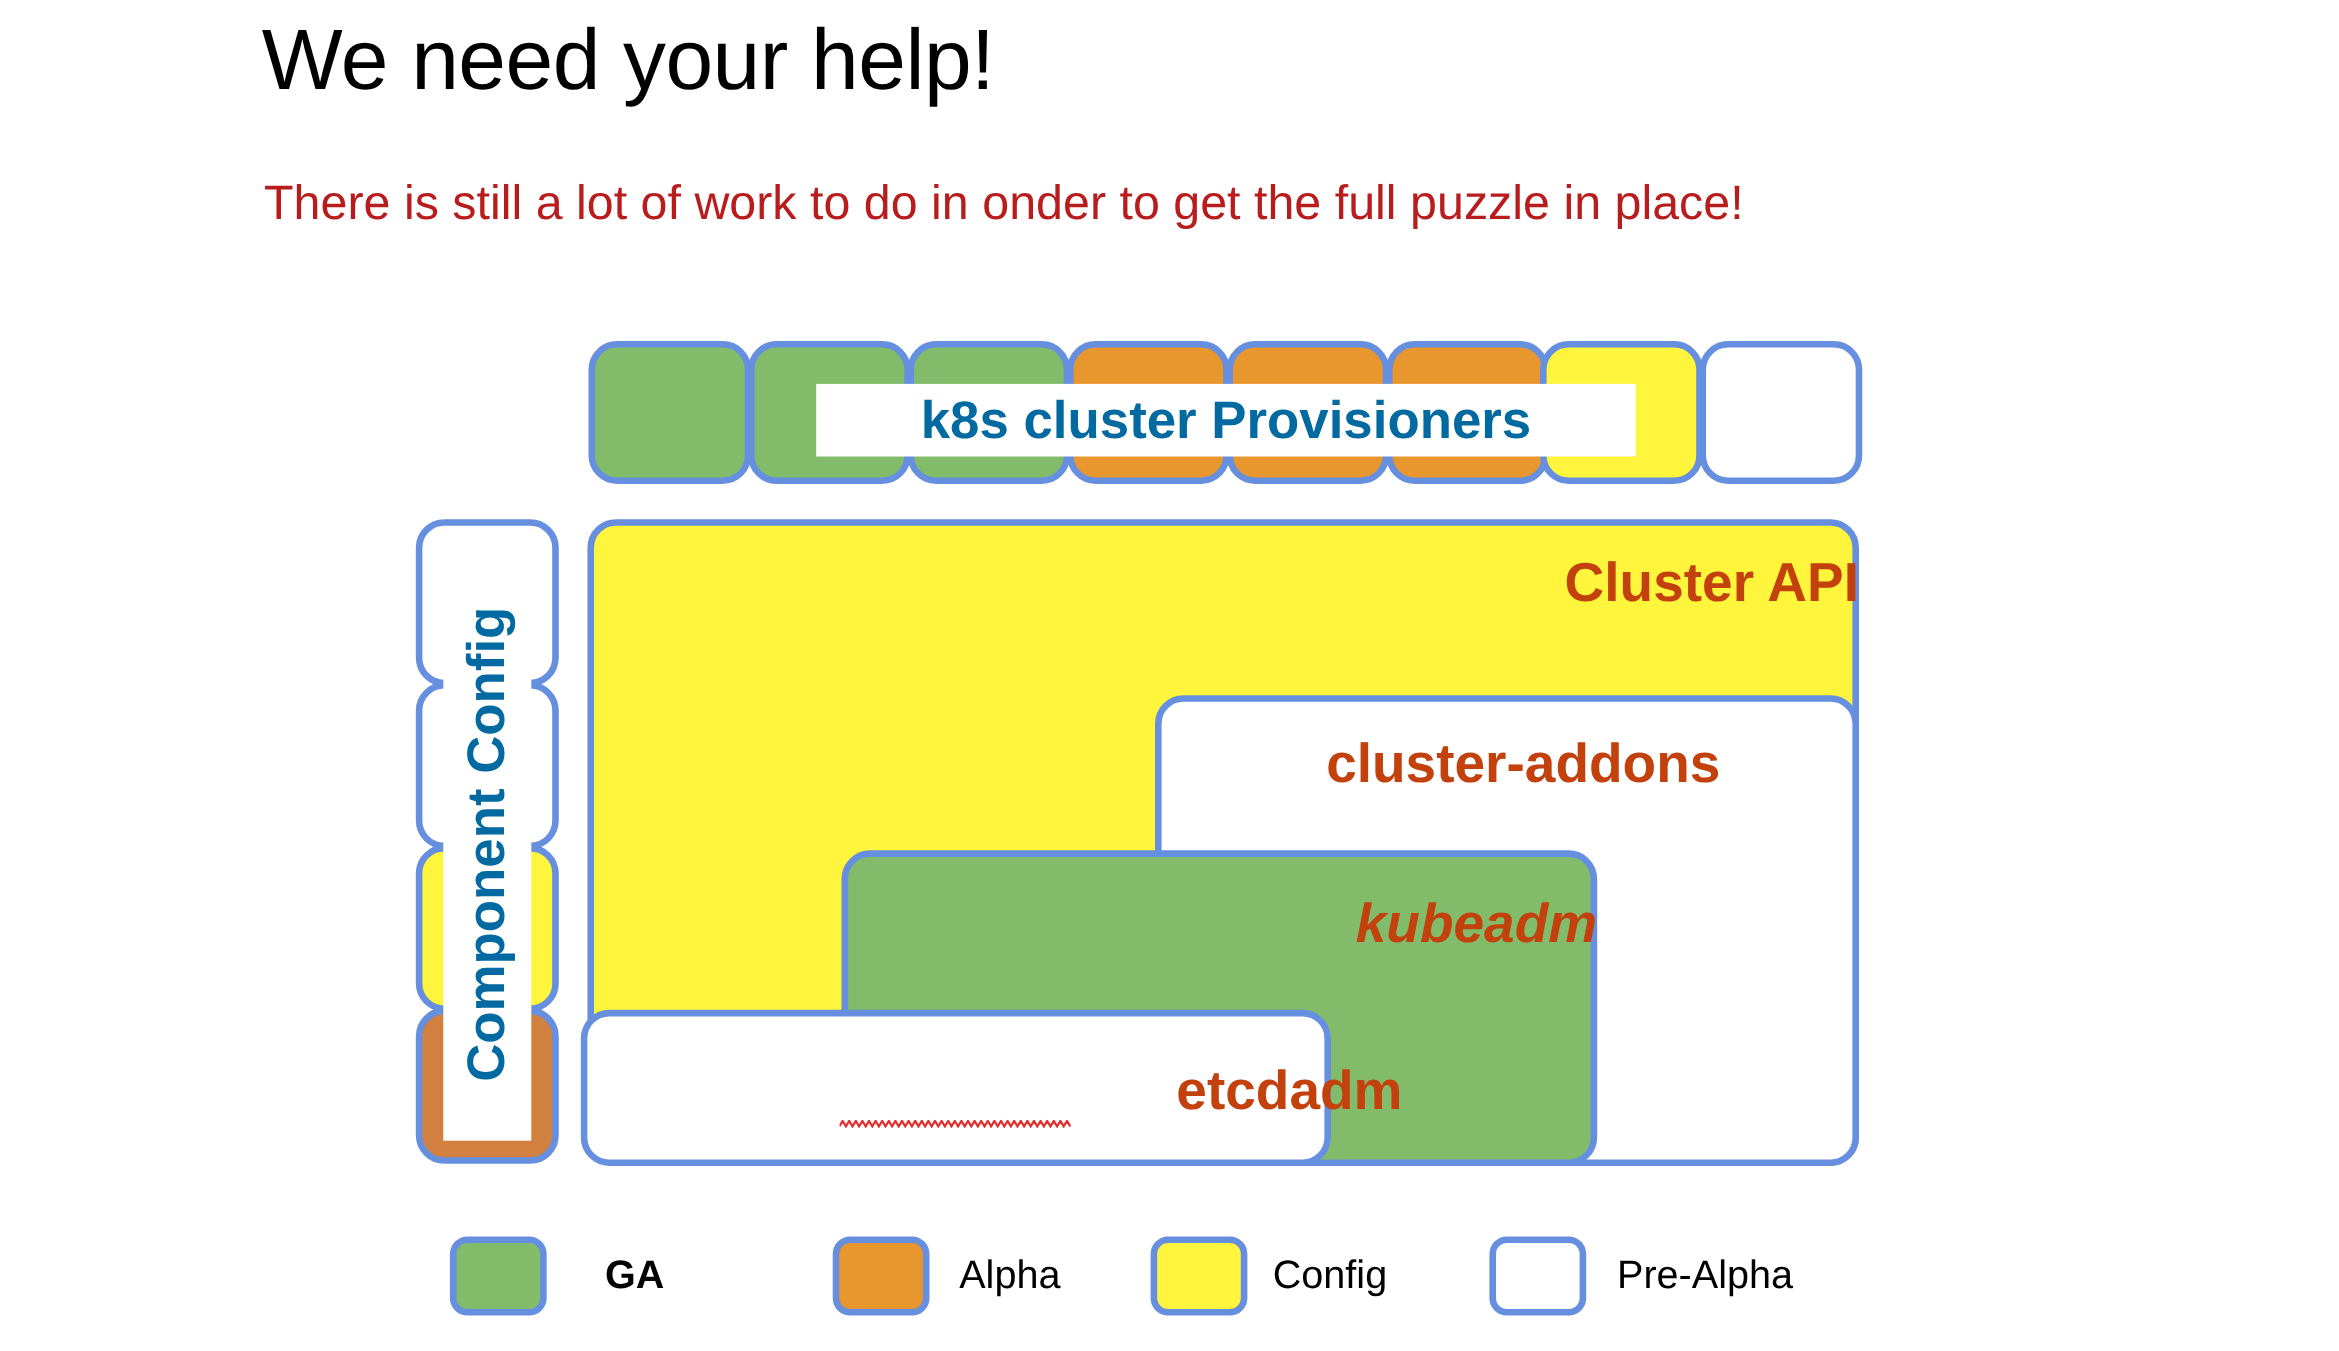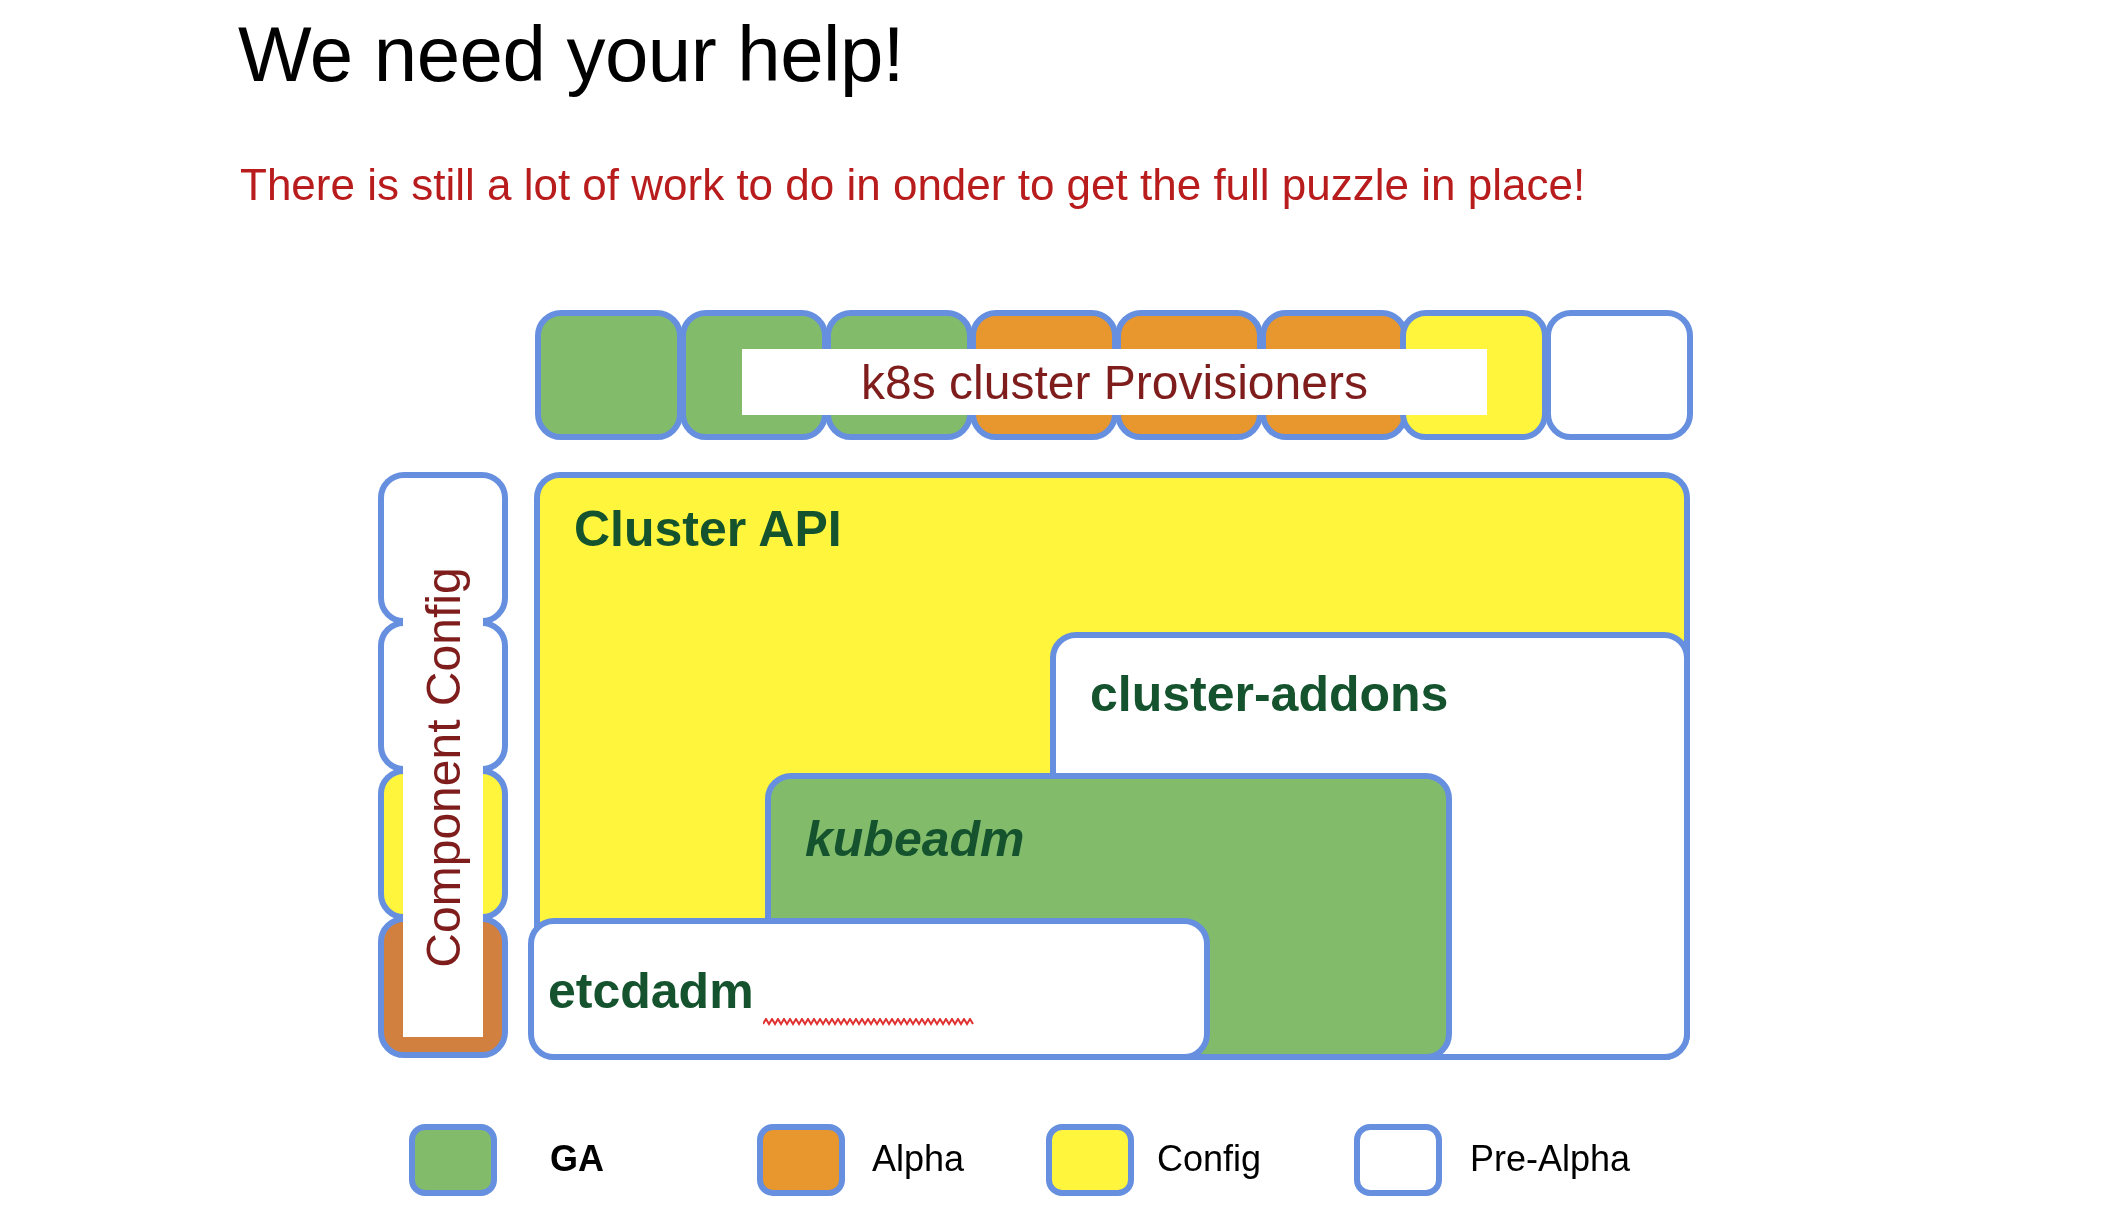--- a/index.html
+++ b/index.html
@@ -51,33 +51,32 @@
   .fill-alpha    { background: #FFF53D; }
   .fill-prealpha { background: #ffffff; }
 
   
   .plate {
     position: absolute;
     background: #ffffff;
     display: flex;
     align-items: center;
     justify-content: center;
-    color: #7f1d1d;
-    font-weight: normal;
+    color: #0369a1;
+    font-weight: bold;
     white-space: nowrap;
   }
 
   
   .blk-label {
     position: absolute;
-    color: #14532d;
+    color: #c2410c;
     font-weight: bold;
     white-space: nowrap;
-    text-align: left;
-    padding-left: 40px;
+    text-align: right;
   }
 
   
   
   #provisioner-row .blk { top: 310px; height: 130px; width: 148px; }
 
   #prov-0 { left: 535px; }
   #prov-1 { left: 680px; }
   #prov-2 { left: 825px; }
   #prov-3 { left: 970px; }

